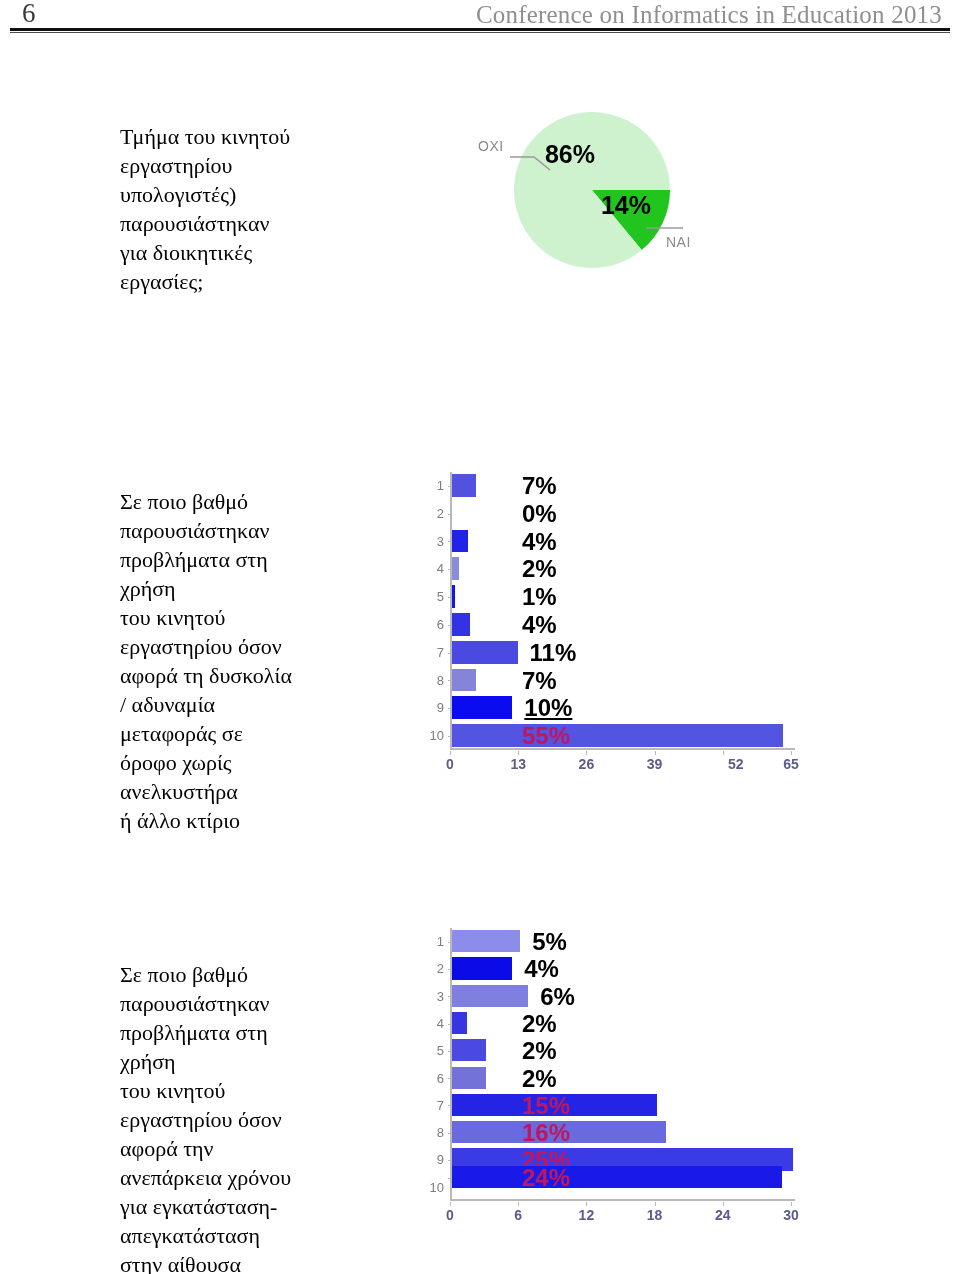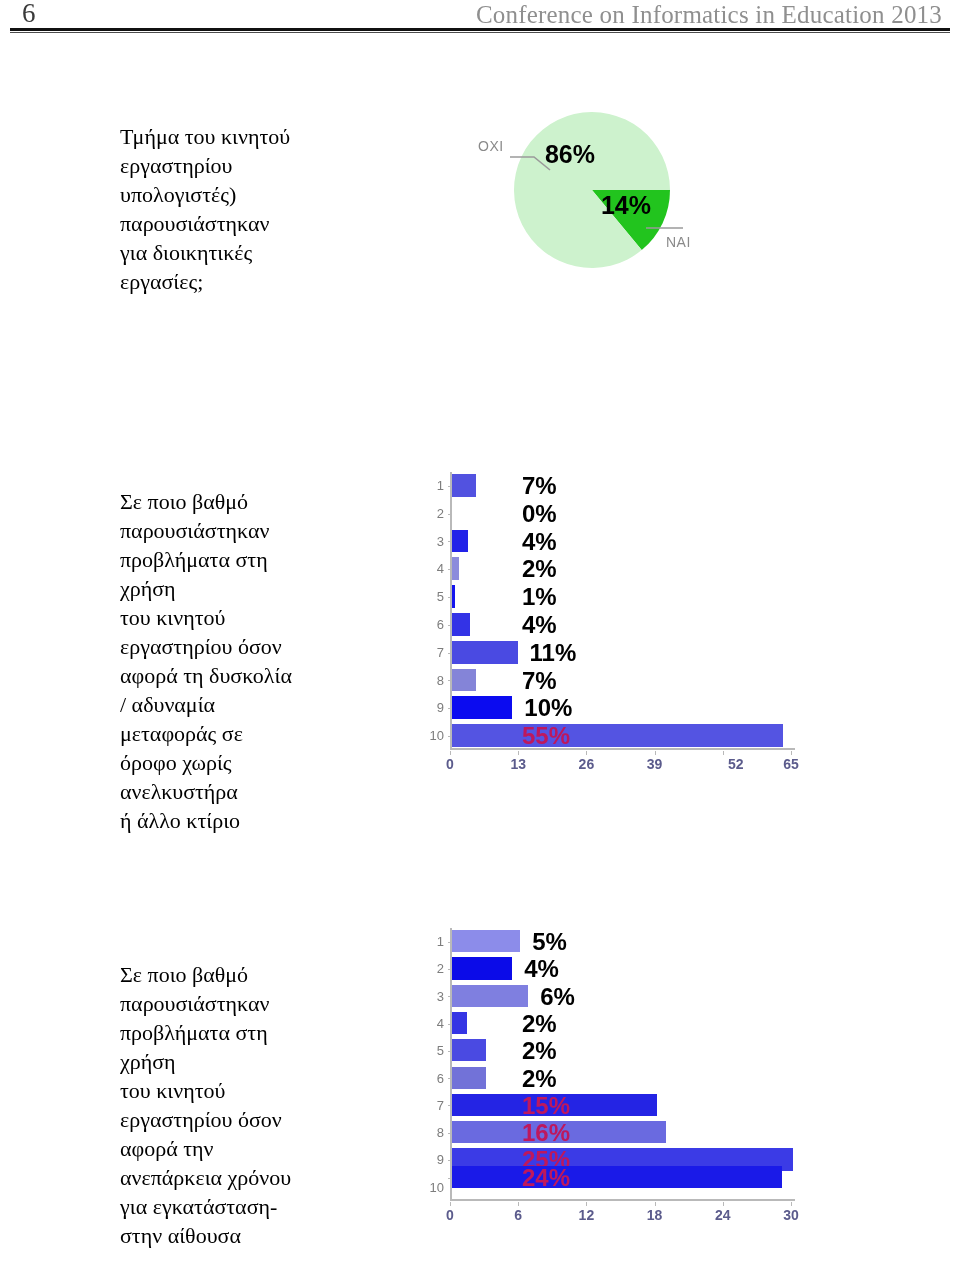--- a/index.html
+++ b/index.html
@@ -192,21 +192,21 @@
       <div class="cat-label" style="top: 166.8px; left: -32px; line-height: 27.8px;">7</div>
       <div class="row" style="top: 194.6px; height: 27.8px; width: 343px;">
         <div class="tickrow-mark" style="top: 13.9px;"></div>
         <div class="bar" style="width: 23.6077px; height: 22.8px; top: 2px; background: rgb(132, 132, 216);"></div>
         <div class="val-label" style="line-height: 27.8px; left: 70px;">7%</div>
       </div>
       <div class="cat-label" style="top: 194.6px; left: -32px; line-height: 27.8px;">8</div>
       <div class="row" style="top: 222.4px; height: 27.8px; width: 343px;">
         <div class="tickrow-mark" style="top: 13.9px;"></div>
         <div class="bar" style="width: 60.3308px; height: 22.8px; top: 2px; background: rgb(11, 11, 240);"></div>
-        <div class="val-label" style="line-height: 27.8px; left: 72.3308px;">10%</div>
+        <div class="val-label" style="line-height: 27.8px; left: 72.3308px; text-decoration: underline;">10%</div>
       </div>
       <div class="cat-label" style="top: 222.4px; left: -32px; line-height: 27.8px;">9</div>
       <div class="row" style="top: 250.2px; height: 27.8px; width: 343px;">
         <div class="tickrow-mark" style="top: 13.9px;"></div>
         <div class="bar" style="width: 330.508px; height: 22.8px; top: 2px; background: rgb(84, 84, 226);"></div>
         <div class="val-label inside" style="line-height: 27.8px; left: 70px;">55%</div>
       </div>
       <div class="cat-label" style="top: 250.2px; left: -32px; line-height: 27.8px;">10</div>
       <div class="tick-mark" style="left: 0px; bottom: 17px;"></div>
       <div class="xtick-label" style="left: 0px;">0</div>
@@ -226,20 +226,21 @@
 <div class="block prompt" id="prompt-2" style="left:120px;top:928px;width:290px;">
     <div>Σε ποιο βαθμό</div>
     <div>παρουσιάστηκαν</div>
     <div>προβλήματα στη</div>
     <div>χρήση</div>
     <div>του κινητού</div>
     <div>εργαστηρίου όσον</div>
     <div>αφορά την</div>
     <div>ανεπάρκεια χρόνου</div>
     <div>για εγκατάσταση-</div>
+    <div>απεγκατάσταση</div>
     <div>στην αίθουσα</div>
   </div>
 
 <div class="chart" id="chart-2" style="left:450px;top:928px;width:345px;height:295px;">
   <div class="chart-inner">
       <div class="axis-y"></div>
       <div class="axis-x"></div>
       <div class="row" style="top: 0px; height: 27.3px; width: 343px;">
         <div class="tickrow-mark" style="top: 13.65px;"></div>
         <div class="bar" style="width: 68.2px; height: 22.3px; top: 2px; background: rgb(140, 140, 234);"></div>

